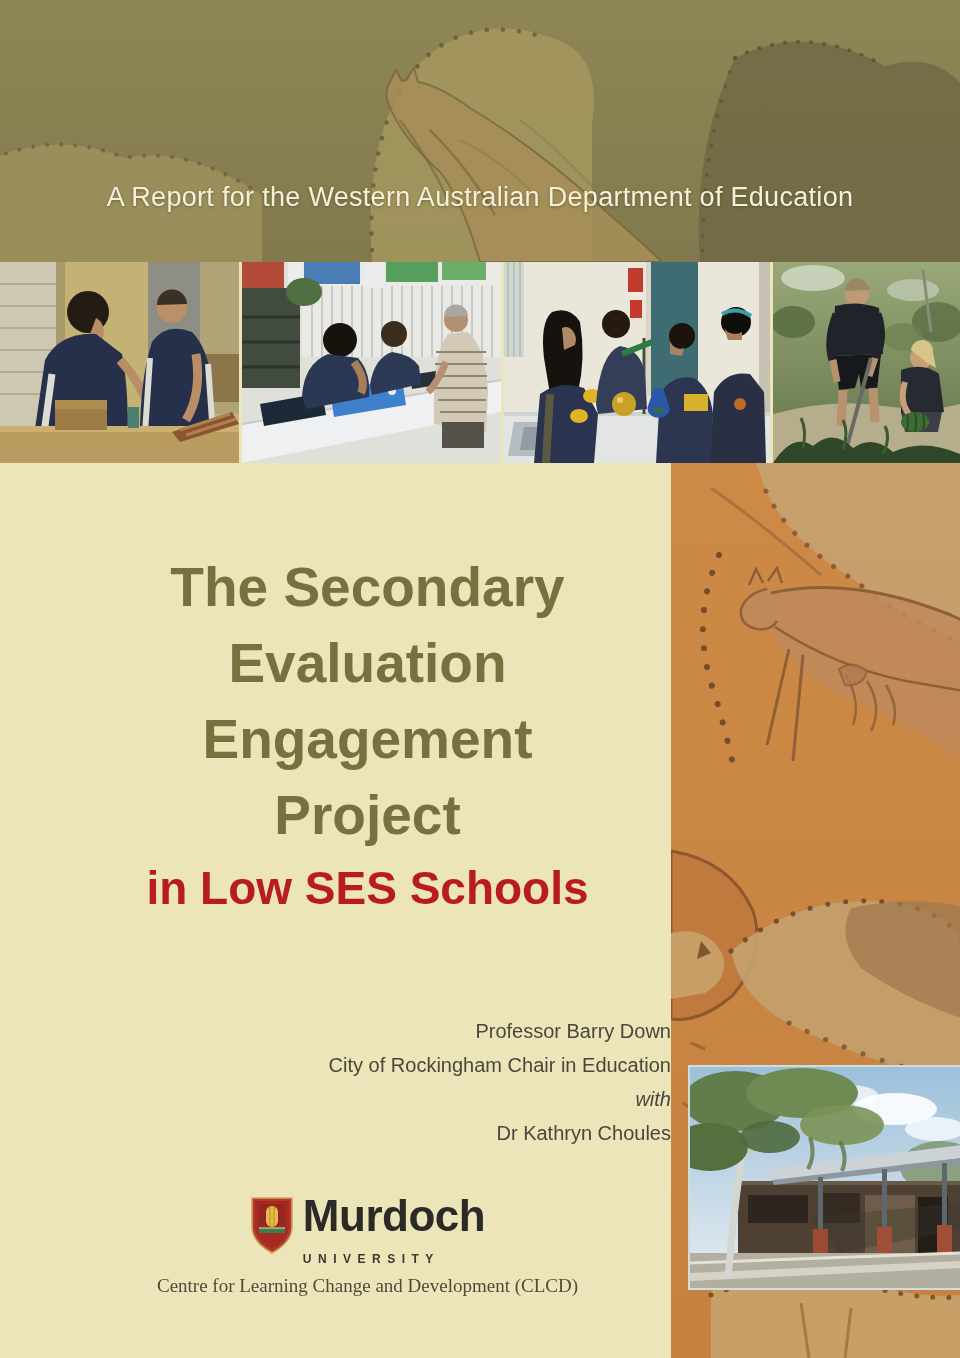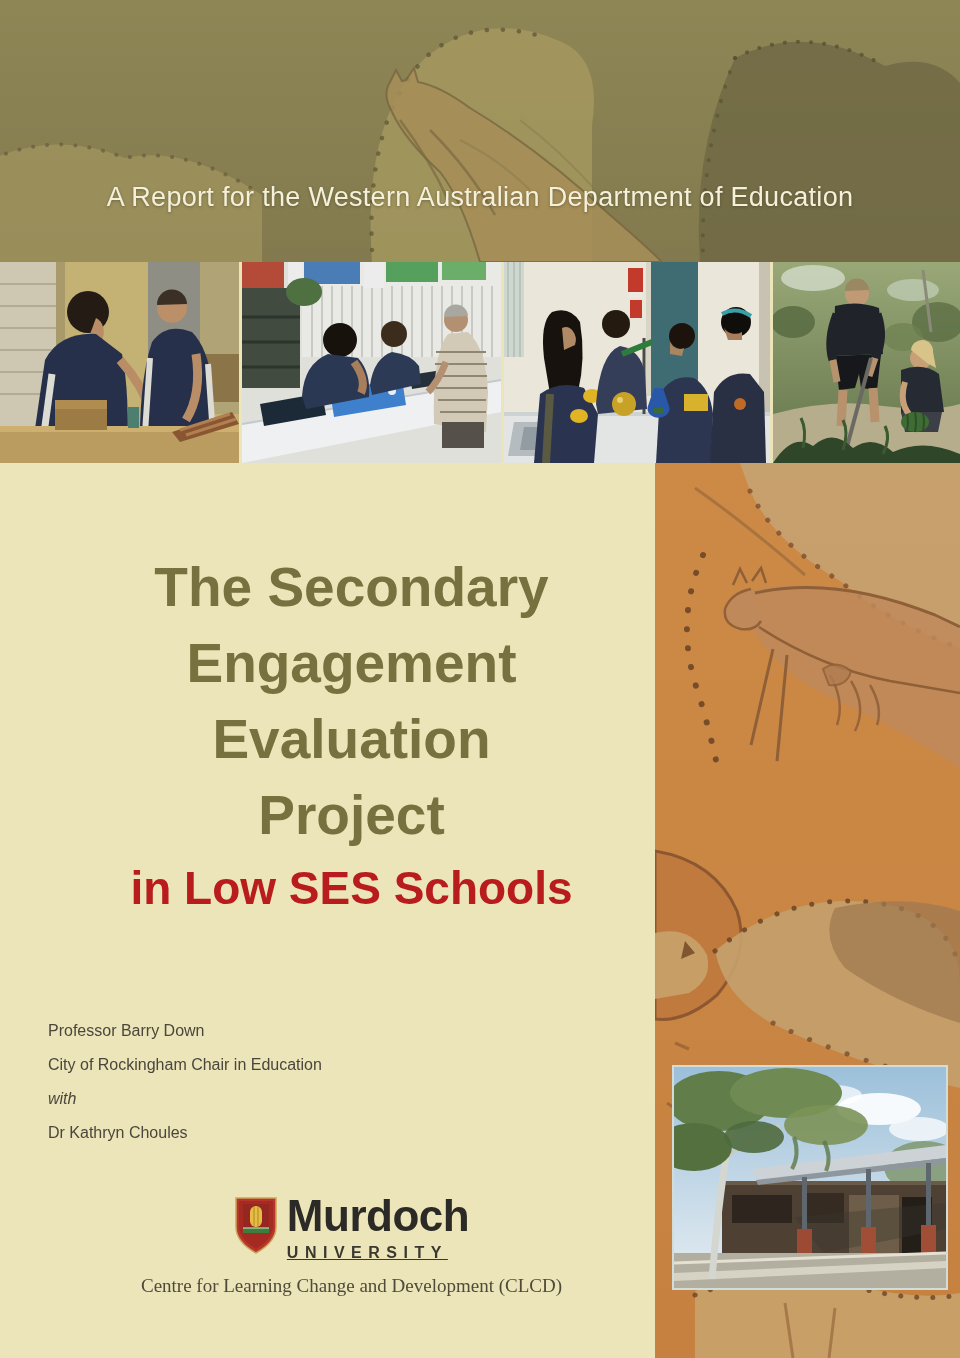--- a/index.html
+++ b/index.html
@@ -13,38 +13,38 @@
                font-size:27px;letter-spacing:.3px;color:#f5f0da;
                text-shadow:0 1px 3px rgba(55,50,25,.45);}
 
   
   .photo-strip{position:absolute;left:0;top:262px;width:960px;height:201px;
                display:flex;gap:3px;background:#ece5b9;}
   .photo{height:201px;overflow:hidden;flex:none;}
   .photo svg{display:block;}
 
   
-  .body-area{position:absolute;left:0;top:463px;width:920px;height:895px;padding-left:20px;}
+  .body-area{position:absolute;left:16px;top:463px;width:920px;height:895px;padding-left:20px;}
   .left-col{position:absolute;left:0;top:0;width:655px;height:895px;background:#ece5b9;}
 
   .title{position:absolute;left:48px;right:0;top:86px;margin:0;text-align:center;
          font-size:55px;line-height:76px;font-weight:bold;color:#77713f;}
   .subtitle{position:absolute;left:48px;right:0;top:398px;text-align:center;
             font-size:46px;font-weight:bold;color:#b91c1c;}
 
-  .authors{position:absolute;left:48px;right:0;top:551px;text-align:left;
-           font-size:16px;line-height:34px;color:#4b463c;}
+  .authors{position:absolute;left:48px;right:0;top:551px;text-align:right;
+           font-size:20px;line-height:34px;color:#4b463c;}
   .authors .with{font-style:italic;}
 
   .logo-row{position:absolute;left:48px;right:0;top:733px;height:64px;
             display:flex;justify-content:center;align-items:flex-start;gap:9px;}
   .logo-shield{flex:none;margin-top:1px;}
   .logo-text{text-align:left;}
   .logo-name{font-size:44px;line-height:40px;font-weight:bold;letter-spacing:-.5px;color:#2c2a26;}
-  .logo-sub{font-size:16px;letter-spacing:6.5px;font-weight:bold;color:#3a3830;margin-top:8px;text-decoration:underline;}
+  .logo-sub{font-size:12px;letter-spacing:6.5px;font-weight:bold;color:#3a3830;margin-top:16px;}
 
   .footer-line{position:absolute;left:48px;right:0;top:812px;text-align:center;
                font-size:19px;color:#4f4a3a;font-family:Liberation Serif, serif;}
 
   
   .right-panel{position:absolute;left:655px;top:0;width:305px;height:895px;overflow:hidden;}
   .right-panel > svg{display:block;}
   .school-photo{position:absolute;left:17px;top:602px;width:276px;height:225px;
                 border:2px solid rgba(246,239,215,.6);box-sizing:border-box;overflow:hidden;
                 background:#9cc0da;}
@@ -242,22 +242,22 @@
         <path d="M30,186 Q34,168 28,156 M70,188 Q76,170 70,158 M110,192 Q118,176 112,164" stroke="#3c5a30" stroke-width="3" fill="none"></path>
       </svg>
     </div>
   </div>
 
   <main class="body-area">
 
     <section class="left-col">
       <h1 class="title">
         <div>The Secondary</div>
+        <div>Evaluation</div>
         <div>Engagement</div>
-        <div>Evaluation</div>
         <div>Project</div>
       </h1>
       <div class="subtitle">in Low SES Schools</div>
 
       <div class="authors">
         <div>Professor Barry Down</div>
         <div>City of Rockingham Chair in Education</div>
         <div class="with">with</div>
         <div>Dr Kathryn Choules</div>
       </div>

